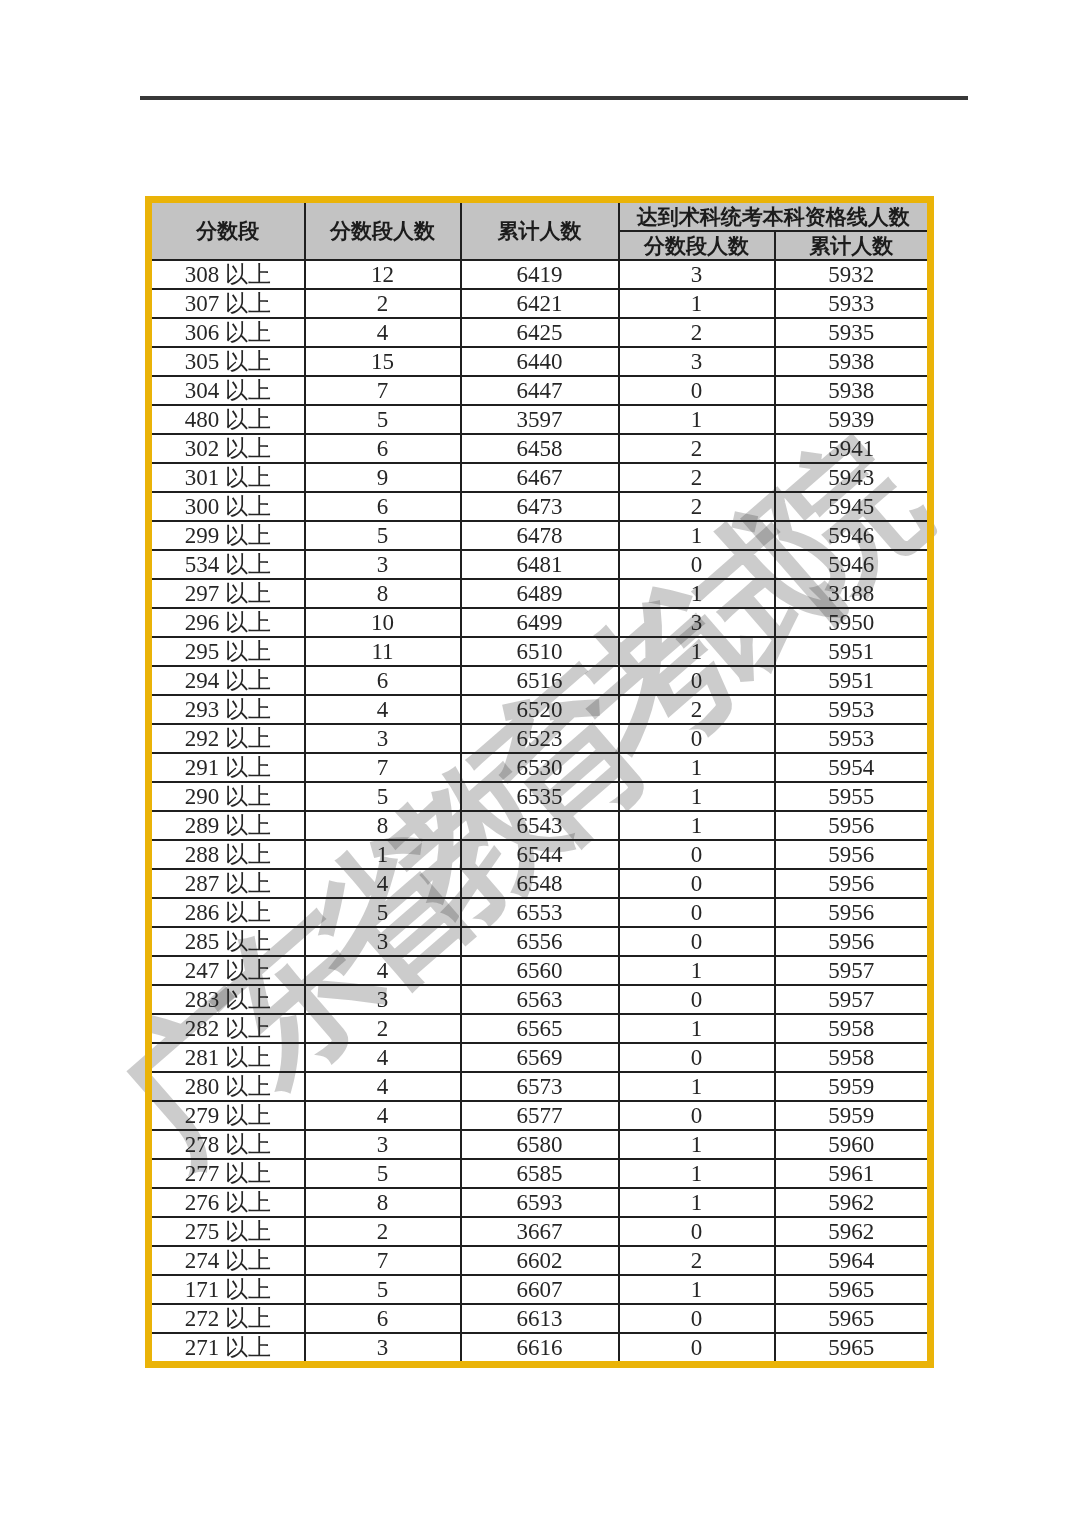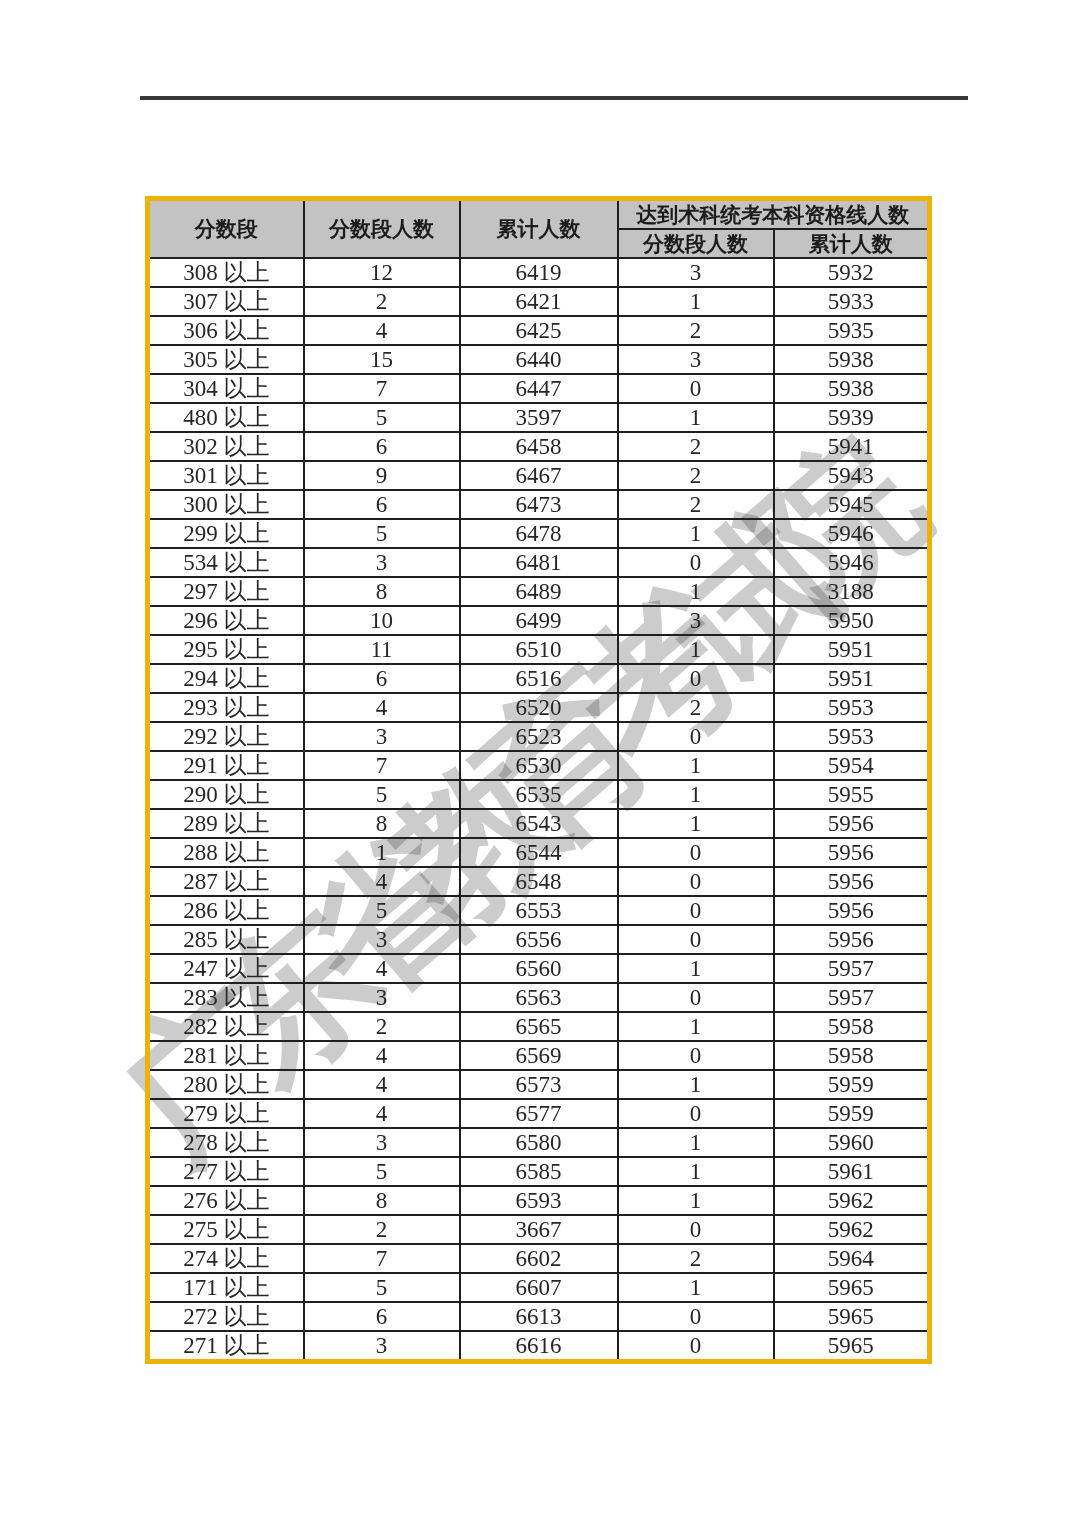--- a/index.html
+++ b/index.html
@@ -42,21 +42,21 @@
   }
   table.score-table {
     position: absolute;
     left: 145px;
     top: 196px;
     width: 782px;
     border-collapse: collapse;
     table-layout: fixed;
     background: transparent;
     z-index: 2;
-    border: 5px solid #eab308;
+    border: 7px solid #eab308;
   }
   .score-table th,
   .score-table td {
     border: 2px solid #1f1f1f;
     text-align: center;
     vertical-align: middle;
     padding: 0;
     overflow: hidden;
   }
   .score-table thead th {

